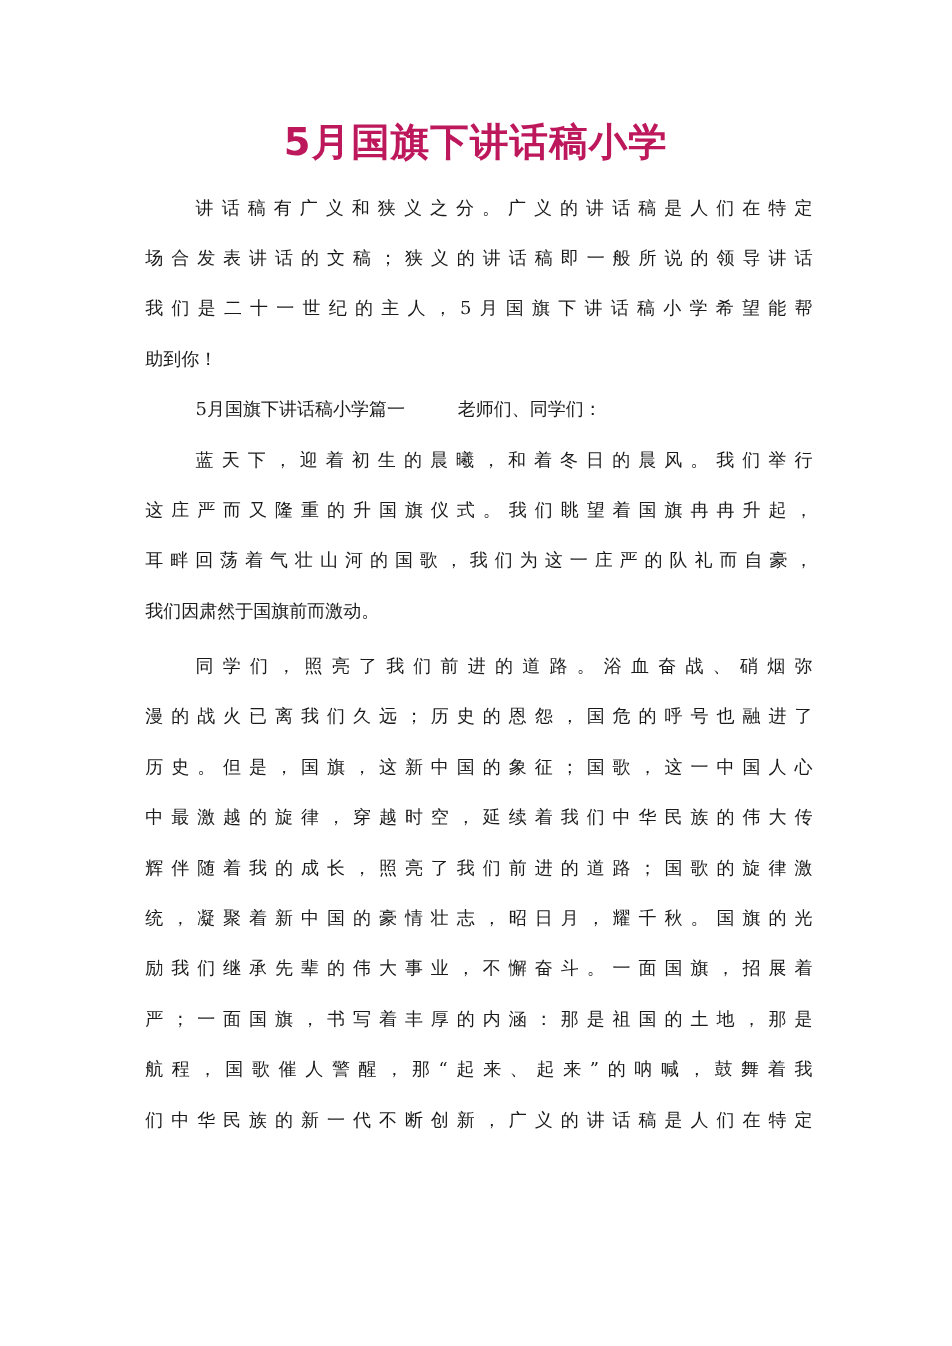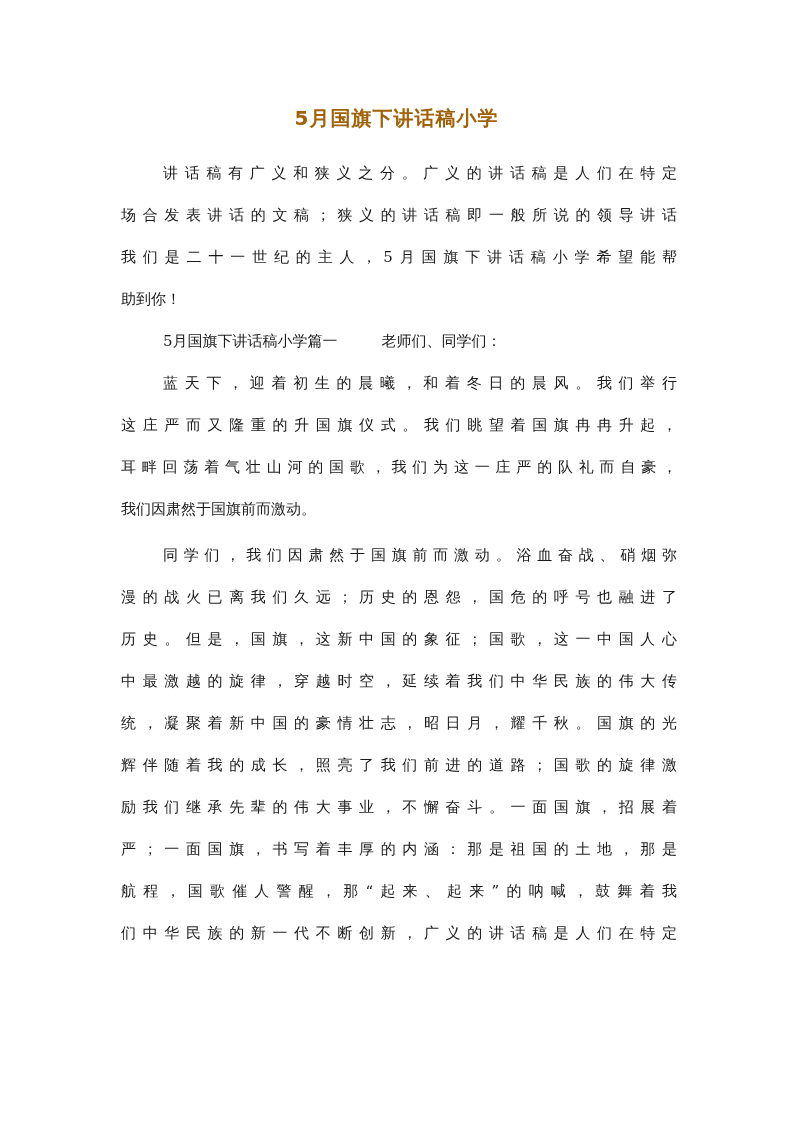--- a/index.html
+++ b/index.html
@@ -24,24 +24,24 @@
       background: #ffffff;
     }
     .title {
       position: absolute;
       left: 0;
       top: 98px;
       width: 793px;
       text-align: center;
       font-family: "DejaVu Sans", "Liberation Sans", sans-serif;
       font-weight: bold;
-      font-size: 20px;
+      font-size: 32px;
       line-height: 40px;
       letter-spacing: 1px;
-      color: #a16207;
+      color: #be185d;
     }
     .body {
       position: absolute;
       left: 121px;
       top: 152px;
       width: 556px;
     }
     .line {
       height: 42px;
       line-height: 42px;
@@ -88,25 +88,25 @@
     </div>
 
     <div class="paragraph">
       <div class="line indent">蓝天下，迎着初生的晨曦，和着冬日的晨风。我们举行</div>
       <div class="line">这庄严而又隆重的升国旗仪式。我们眺望着国旗冉冉升起，</div>
       <div class="line">耳畔回荡着气壮山河的国歌，我们为这一庄严的队礼而自豪，</div>
       <div class="line last">我们因肃然于国旗前而激动。</div>
     </div>
 
     <div class="paragraph">
-      <div class="line indent gap-before">同学们，我们因肃然于国旗前而激动。浴血奋战、硝烟弥</div>
+      <div class="line indent gap-before">同学们，照亮了我们前进的道路。浴血奋战、硝烟弥</div>
       <div class="line">漫的战火已离我们久远；历史的恩怨，国危的呼号也融进了</div>
       <div class="line">历史。但是，国旗，这新中国的象征；国歌，这一中国人心</div>
       <div class="line">中最激越的旋律，穿越时空，延续着我们中华民族的伟大传</div>
+      <div class="line">辉伴随着我的成长，照亮了我们前进的道路；国歌的旋律激</div>
       <div class="line">统，凝聚着新中国的豪情壮志，昭日月，耀千秋。国旗的光</div>
-      <div class="line">辉伴随着我的成长，照亮了我们前进的道路；国歌的旋律激</div>
       <div class="line">励我们继承先辈的伟大事业，不懈奋斗。一面国旗，招展着</div>
       <div class="line">严；一面国旗，书写着丰厚的内涵：那是祖国的土地，那是</div>
       <div class="line">航程，国歌催人警醒，那“起来、起来”的呐喊，鼓舞着我</div>
       <div class="line">们中华民族的新一代不断创新，广义的讲话稿是人们在特定</div>
     </div>
   </div>
 </div>
 
 </body></html>

